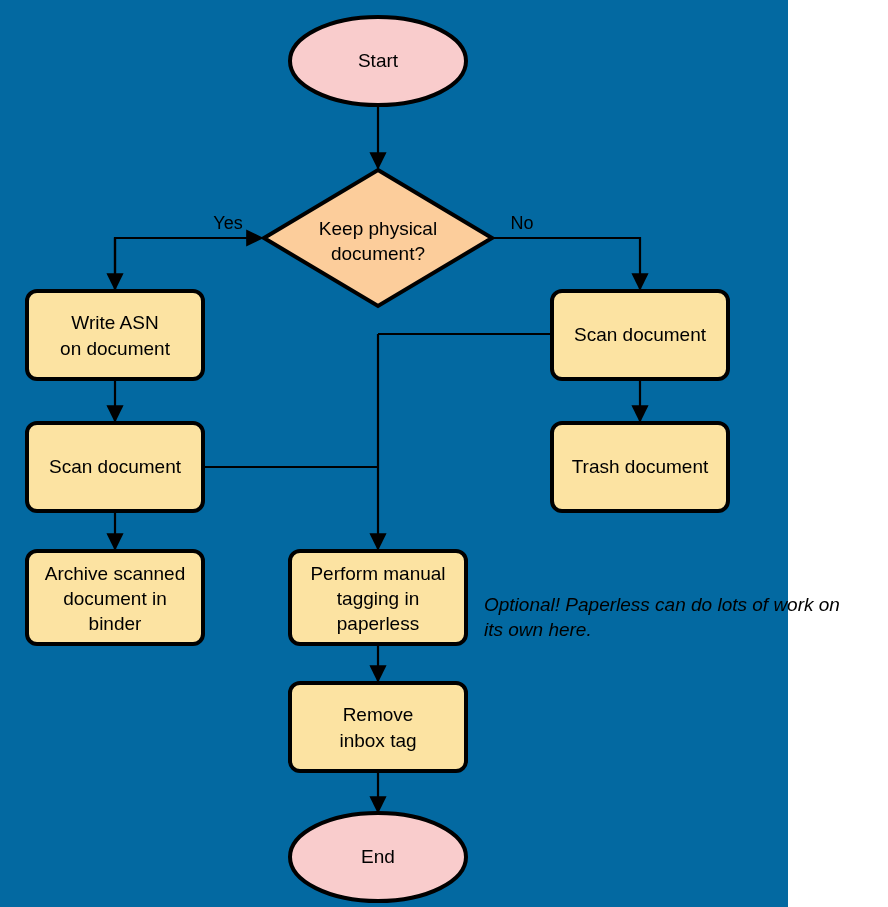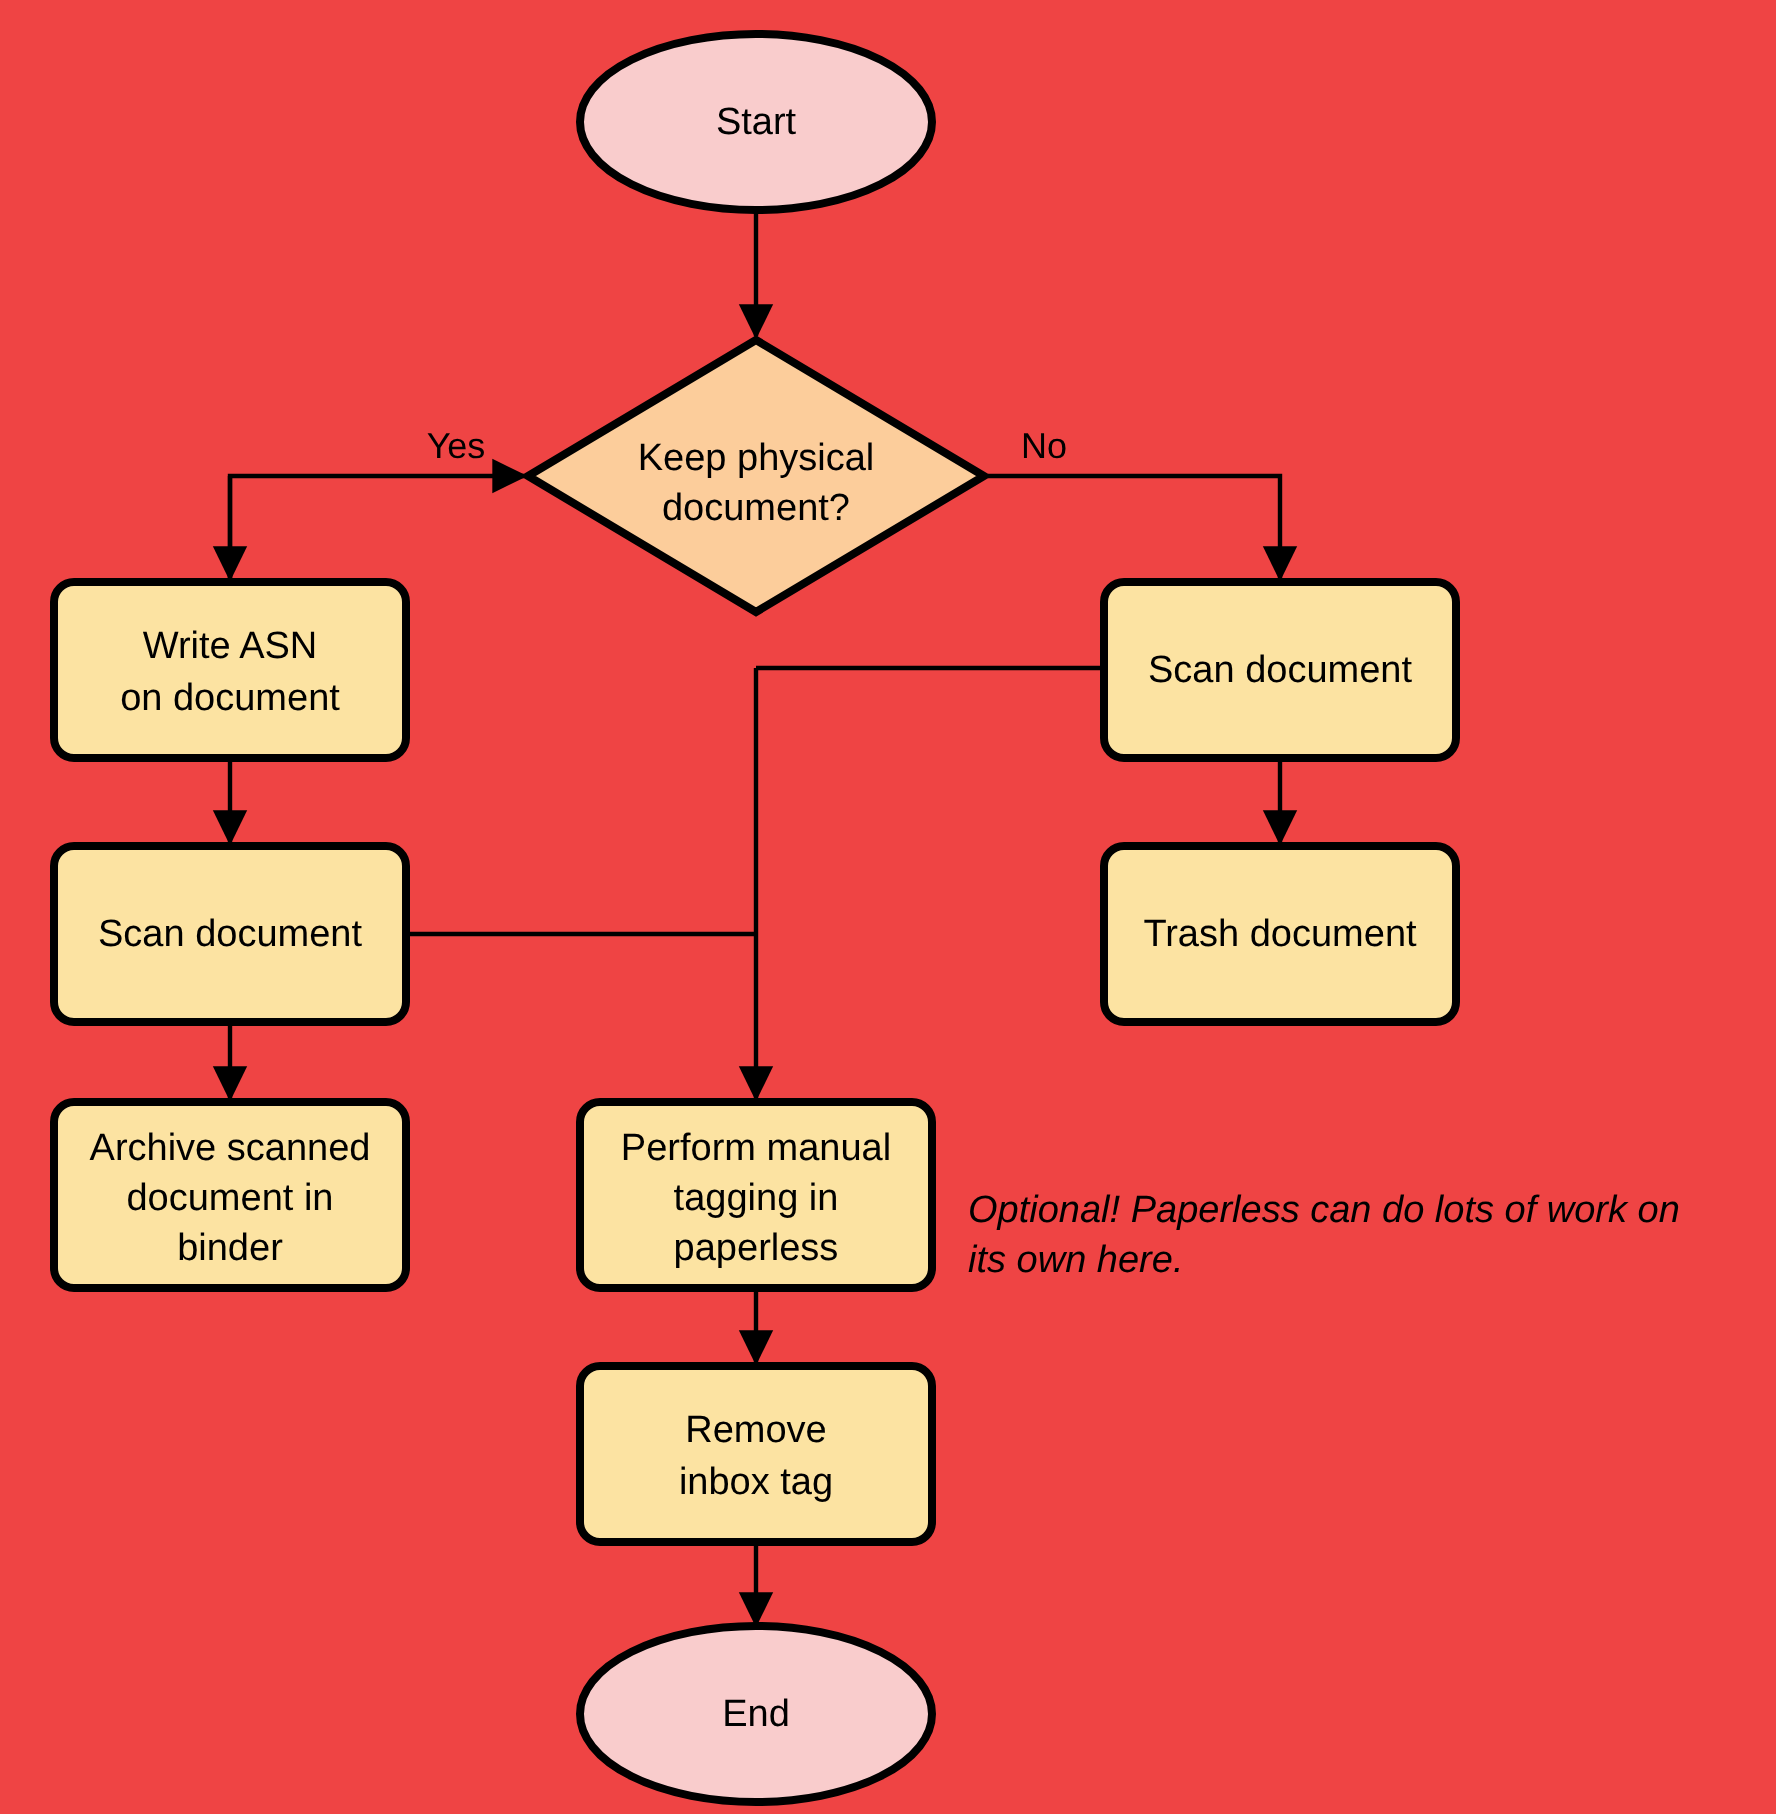--- a/index.html
+++ b/index.html
@@ -8,23 +8,23 @@
     background: #ffffff;
   }
   body {
     width: 888px;
     height: 907px;
     overflow: hidden;
     font-family: "Liberation Sans", sans-serif;
   }
   #diagram-root {
     position: relative;
-    width: 888px;
+    width: 788px;
     height: 907px;
-    background: #ef4444;
+    background: #0369a1;
   }
   svg#flow-svg {
     position: absolute;
     top: 0;
     left: 0;
     width: 888px;
     height: 907px;
     display: block;
   }
   .node-text {

